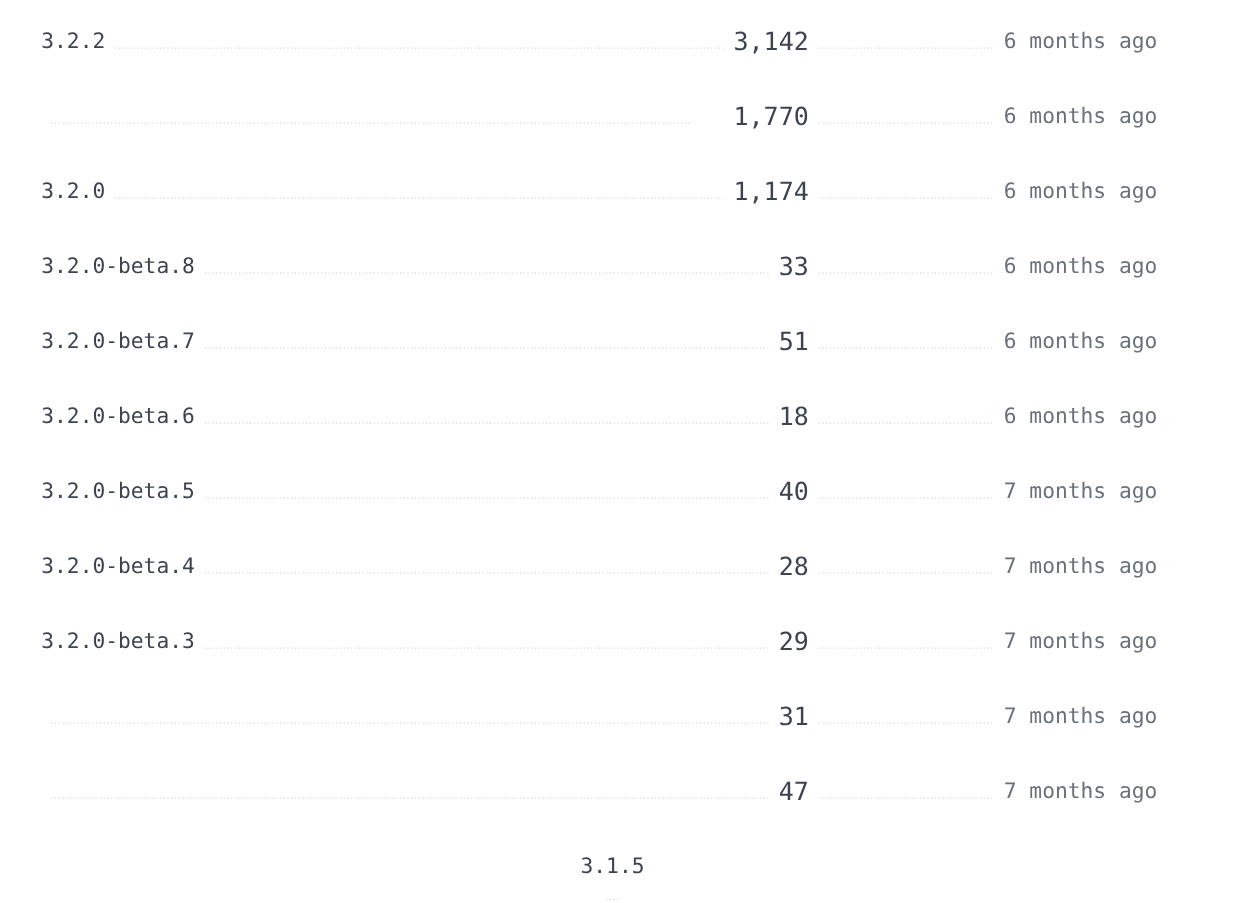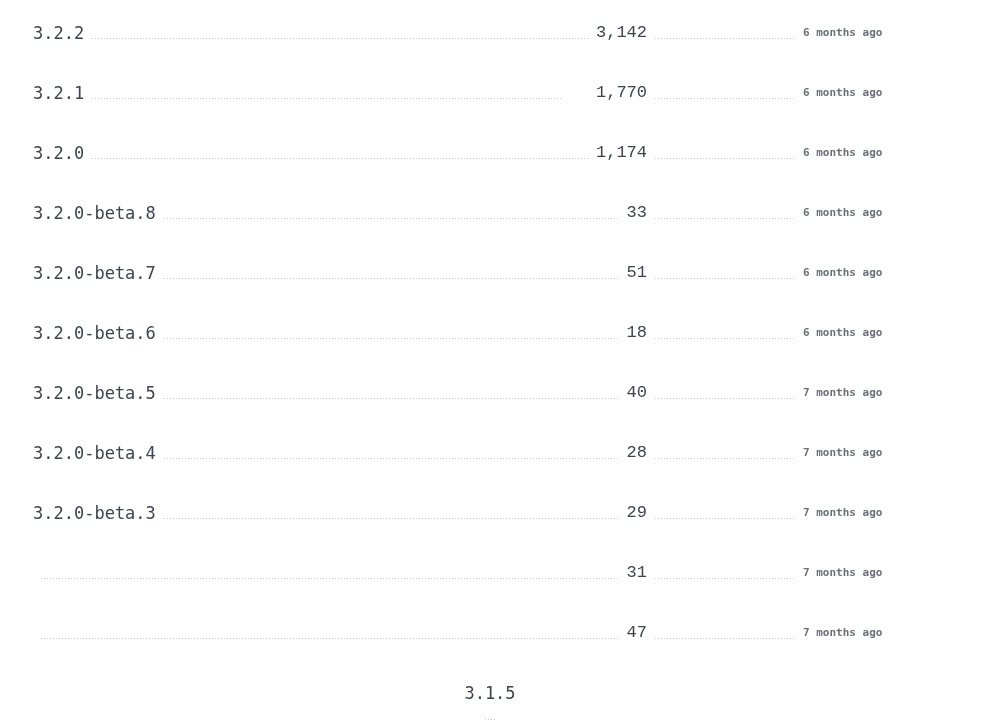--- a/index.html
+++ b/index.html
@@ -67,52 +67,49 @@
         to right,
         #c9ccd1 0px, #c9ccd1 1px,
         rgba(255,255,255,0) 1px, rgba(255,255,255,0) 3px);
     background-size: 3px 1px;
     background-repeat: repeat-x;
   }
 
   
   .count-cell {
     flex: 0 0 auto;
-    font-size: 17px;
+    font-size: 20px;
     line-height: 60px;
     color: #3d4450;
     text-align: right;
     white-space: nowrap;
-    font-family: Liberation Mono, monospace;
   }
 
   
   .date-cell {
     flex: 0 0 144px;
-    font-size: 11px;
+    font-size: 17px;
     line-height: 60px;
     color: #6a7179;
     text-align: left;
     white-space: nowrap;
-    font-weight: bold;
   }
 </style>
 </head>
 <body>
 
 <ul id="release-list">
     <li class="release-row" style="top: 3px;">
       <span class="version-label">3.2.2</span>
       <span class="leader" style="flex: 1 1 auto;"></span>
       <span class="count-cell" style="flex: 0 0 51.1875px;">3,142</span>
       <span class="leader" style="flex: 0 0 140px;"></span>
       <span class="date-cell">6 months ago</span>
     </li>
     <li class="release-row" style="top: 63px;">
-      <span class="version-label">3.2.1</span>
       <span class="leader" style="flex: 1 1 auto;"></span>
       <span class="count-cell" style="flex: 0 0 51.1875px; margin-left: 27px;">1,770</span>
       <span class="leader" style="flex: 0 0 140px;"></span>
       <span class="date-cell">6 months ago</span>
     </li>
     <li class="release-row" style="top: 123px;">
       <span class="version-label">3.2.0</span>
       <span class="leader" style="flex: 1 1 auto;"></span>
       <span class="count-cell" style="flex: 0 0 51.1875px;">1,174</span>
       <span class="leader" style="flex: 0 0 140px;"></span>

